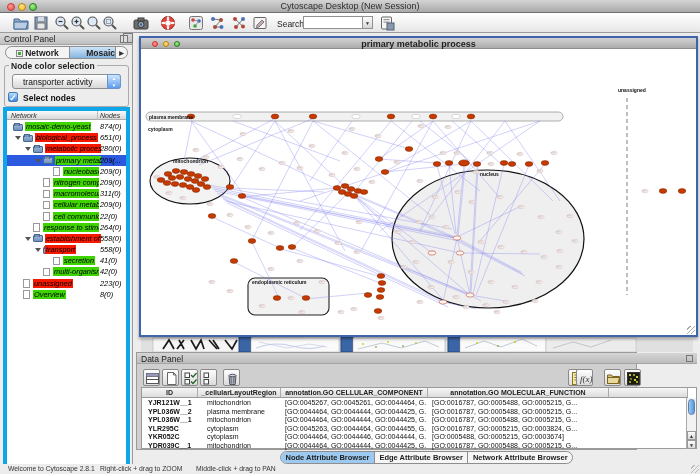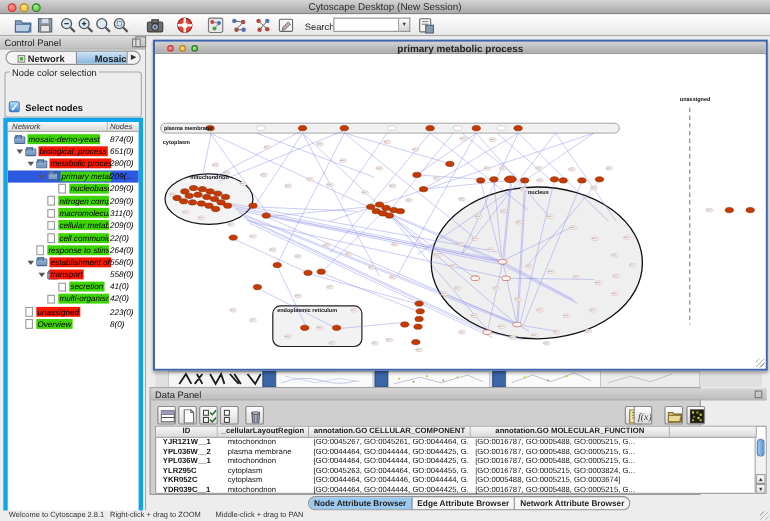--- a/index.html
+++ b/index.html
@@ -32,21 +32,21 @@
   #cp-float:before { content:""; position:absolute; left:2px; top:-3px; width:8px; height:8px; border:1px solid #777; }
   #cp-tabs { position:absolute; left:5px; top:13px; width:123px; height:13px; border:1px solid #8e8e8e; border-radius:7px; background:#f4f4f4; overflow:hidden; display:flex; }
   .cp-tab { font-size:8.5px; font-weight:bold; color:#222; text-align:center; line-height:12px; }
   #tab-network { width:64px; border-right:1px solid #8e8e8e; }
   #tab-mosaic { width:46px; background:linear-gradient(#cfe5f8,#85b5df); border-right:1px solid #8e8e8e;text-align:right; }
   #tab-more { width:11px; font-size:6px; color:#333; line-height:13px; }
   .nettab-icon { display:inline-block; width:7px; height:7px; background:#eee; border:1px solid #888; position:relative; top:1px; margin-right:2px; }
   .nettab-icon:before { content:""; position:absolute; left:1px; top:1px; width:3px; height:3px; background:#3fae2a; }
 
   #cp-fieldset { position:absolute; left:4px; top:32px; width:125px; height:42px; border:1px solid #aaa; border-radius:3px; }
-  #cp-legend { position:absolute; left:4px; top:-5px; background:#ededed; padding:0 2px; font-size:8.5px; font-weight:normal; color:#222; }
+  #cp-legend { position:absolute; left:4px; top:-5px; background:#ededed; padding:0 2px; font-size:8.5px; font-weight:bold; color:#222; }
   #cp-select { position:absolute; left:7px; top:8px; width:109px; height:15px; border:1px solid #8e8e8e; border-radius:3px; background:linear-gradient(#ffffff,#d8d8d8); font-size:8.5px; color:#111; line-height:14px; padding-left:10px; }
   #cp-select-cap { position:absolute; right:-1px; top:-1px; width:14px; height:15px; border-radius:0 3px 3px 0; background:linear-gradient(#cfe6fd,#5d9cf0); border:1px solid #6b94c8; color:#fff; font-size:4.5px; line-height:7px; text-align:center; }
   #cp-check-row { position:absolute; left:8px; top:59px; height:11px; }
   #cp-checkbox { position:absolute; left:0; top:0; width:10px; height:10px; border:1px solid #4a7ab5; border-radius:2px; background:linear-gradient(#b7e0f8,#3e86dd); color:#fff; font-size:9px; line-height:10px; text-align:center; font-weight:bold; }
   #cp-check-label { position:absolute; left:15px; top:1px; font-size:8.5px; font-weight:bold; color:#111; white-space:nowrap; }
 
   #cp-tree { position:absolute; left:3px; top:74px; width:127px; height:428px; background:#fff; border:4px solid #0ea5e9; overflow:hidden;font-style:italic; }
   #tree-header { position:absolute; left:0; top:0; width:125px; height:9px; background:linear-gradient(#fafafa,#d8d8d8); border-bottom:1px solid #aaa; font-size:7px; color:#333; }
   #tree-header .h1 { position:absolute; left:4px; top:1px; }
   #tree-header .h2 { position:absolute; left:93px; top:1px; }
@@ -211,20 +211,24 @@
       <span>Control Panel</span>
       <div id="cp-float"></div>
     </div>
     <div id="cp-tabs">
       <div class="cp-tab" id="tab-network"><span class="nettab-icon"></span><span>Network</span></div>
       <div class="cp-tab" id="tab-mosaic"><span>Mosaic</span></div>
       <div class="cp-tab" id="tab-more"><span>▶</span></div>
     </div>
     <div id="cp-fieldset">
       <span id="cp-legend">Node color selection</span>
+      <div id="cp-select">
+        <span>transporter activity</span>
+        <div id="cp-select-cap">▲<br>▼</div>
+      </div>
     </div>
     <div id="cp-check-row">
       <div id="cp-checkbox">✓</div>
       <span id="cp-check-label">Select nodes</span>
     </div>
     <div id="cp-tree">
       <div id="tree-header">
         <span class="h1">Network</span>
         <span class="sep"></span>
         <span class="h2">Nodes</span>

